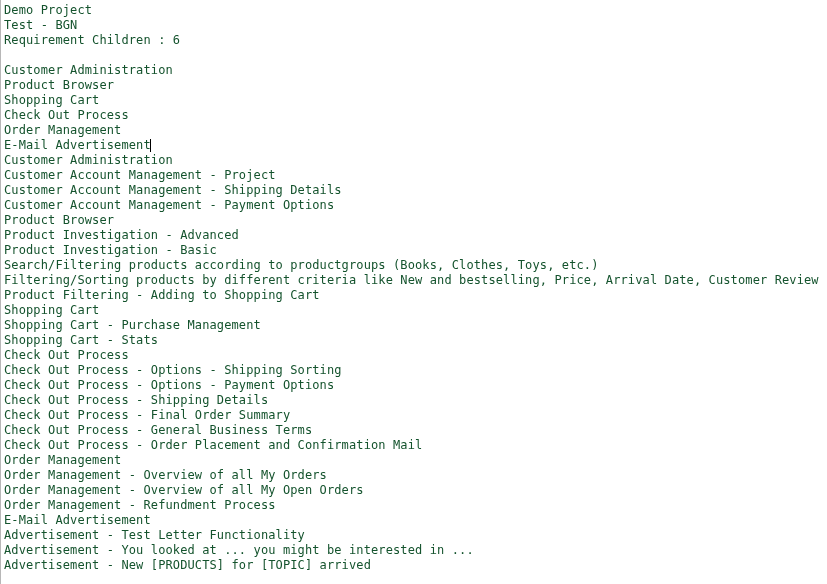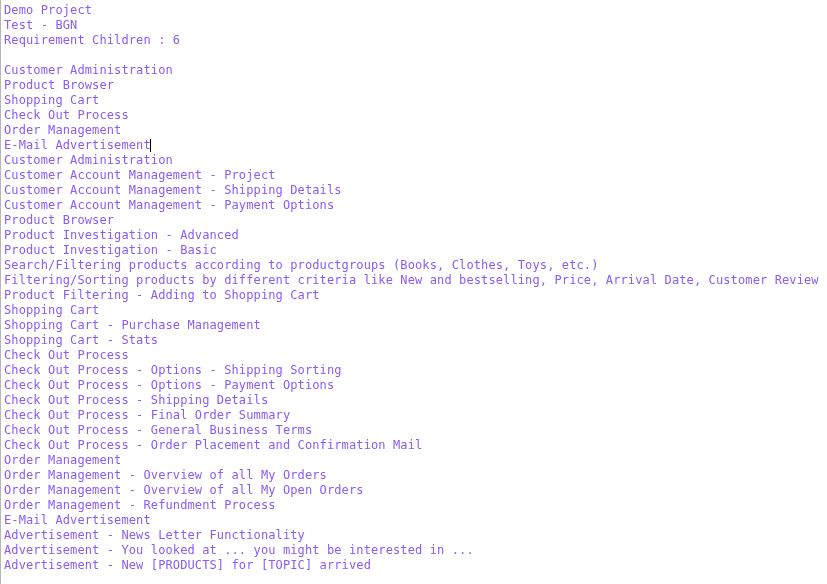--- a/index.html
+++ b/index.html
@@ -23,21 +23,21 @@
     border-left: 1px solid #b7b7b7;
     padding: 3px 0 0 3px;
     overflow: hidden;
   }
   .line {
     display: block;
     height: 15px;
     line-height: 15px;
     font-size: 12px;
     letter-spacing: 0.115px;
-    color: #8b5cf6;
+    color: #14532d;
     white-space: pre;
     font-family: "DejaVu Sans Mono", "Liberation Mono", monospace;
   }
   .line.blank {
     height: 15px;
   }
   .line .caret {
     display: inline-block;
     width: 0;
     border-left: 1px solid #000000;
@@ -79,16 +79,16 @@
     <div class="line">Check Out Process - Options - Payment Options</div>
     <div class="line">Check Out Process - Shipping Details</div>
     <div class="line">Check Out Process - Final Order Summary</div>
     <div class="line">Check Out Process - General Business Terms</div>
     <div class="line">Check Out Process - Order Placement and Confirmation Mail</div>
     <div class="line">Order Management</div>
     <div class="line">Order Management - Overview of all My Orders</div>
     <div class="line">Order Management - Overview of all My Open Orders</div>
     <div class="line">Order Management - Refundment Process</div>
     <div class="line">E-Mail Advertisement</div>
-    <div class="line">Advertisement - News Letter Functionality</div>
+    <div class="line">Advertisement - Test Letter Functionality</div>
     <div class="line">Advertisement - You looked at ... you might be interested in ...</div>
     <div class="line">Advertisement - New [PRODUCTS] for [TOPIC] arrived</div>
   </div>
 
 </body></html>

